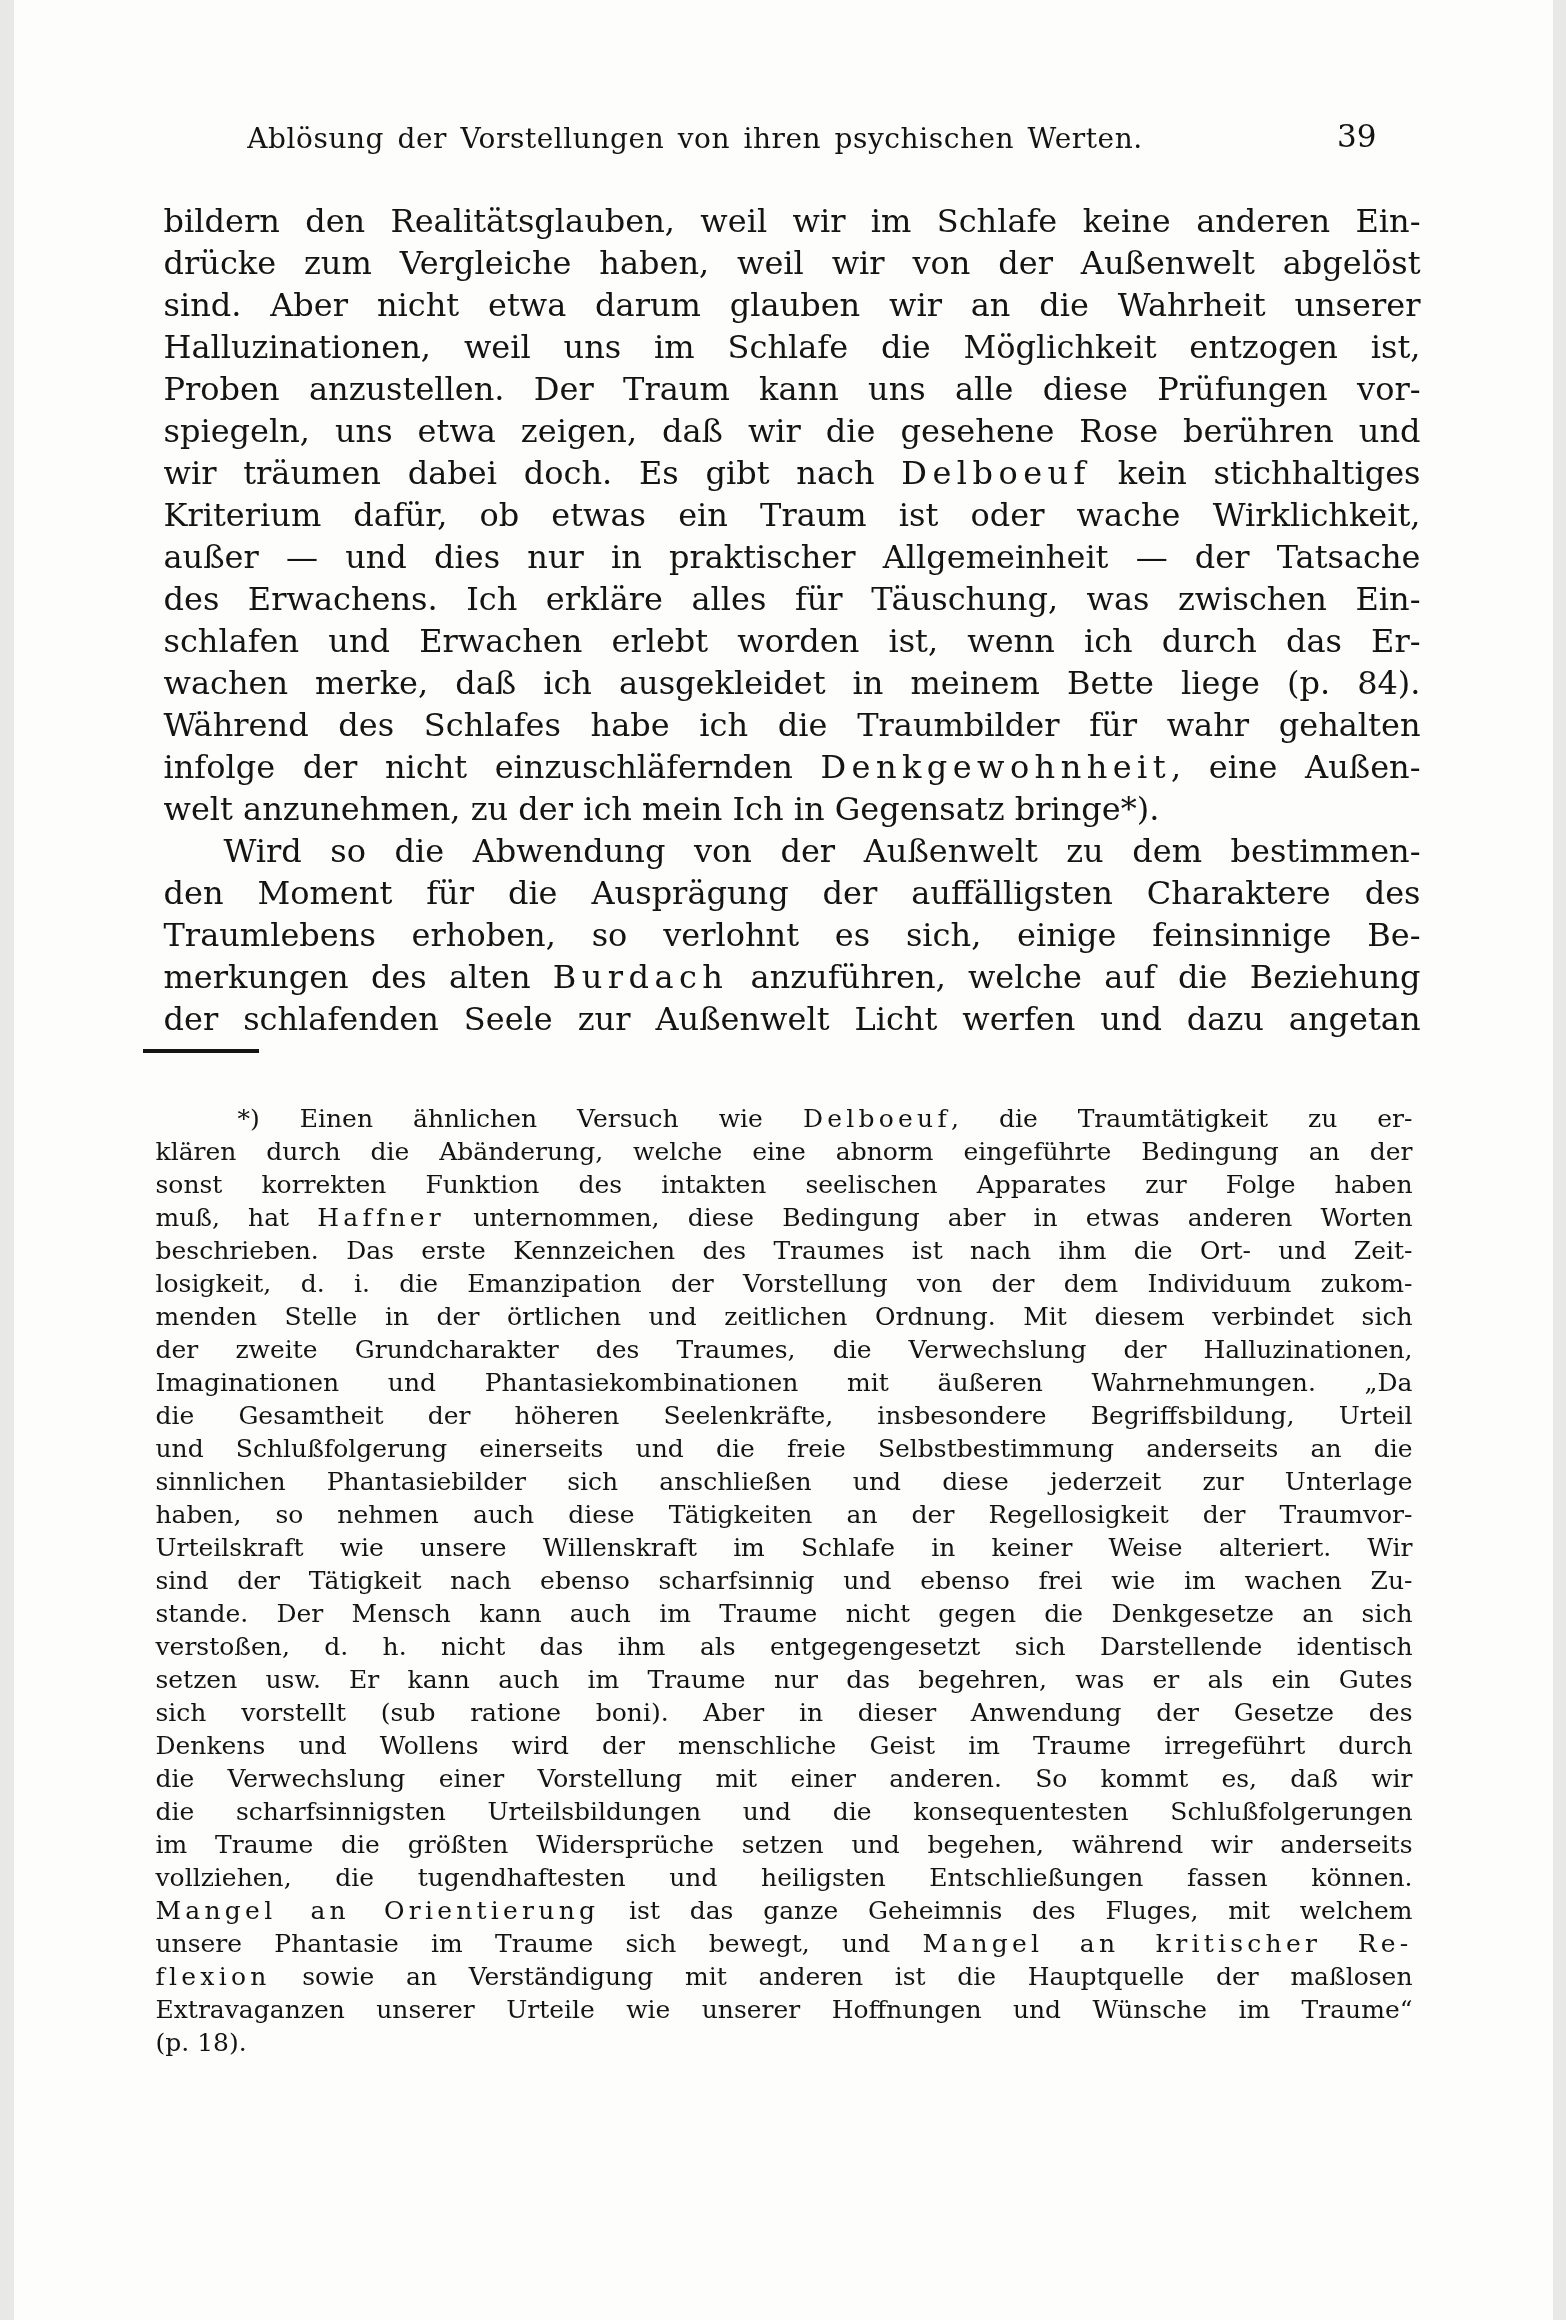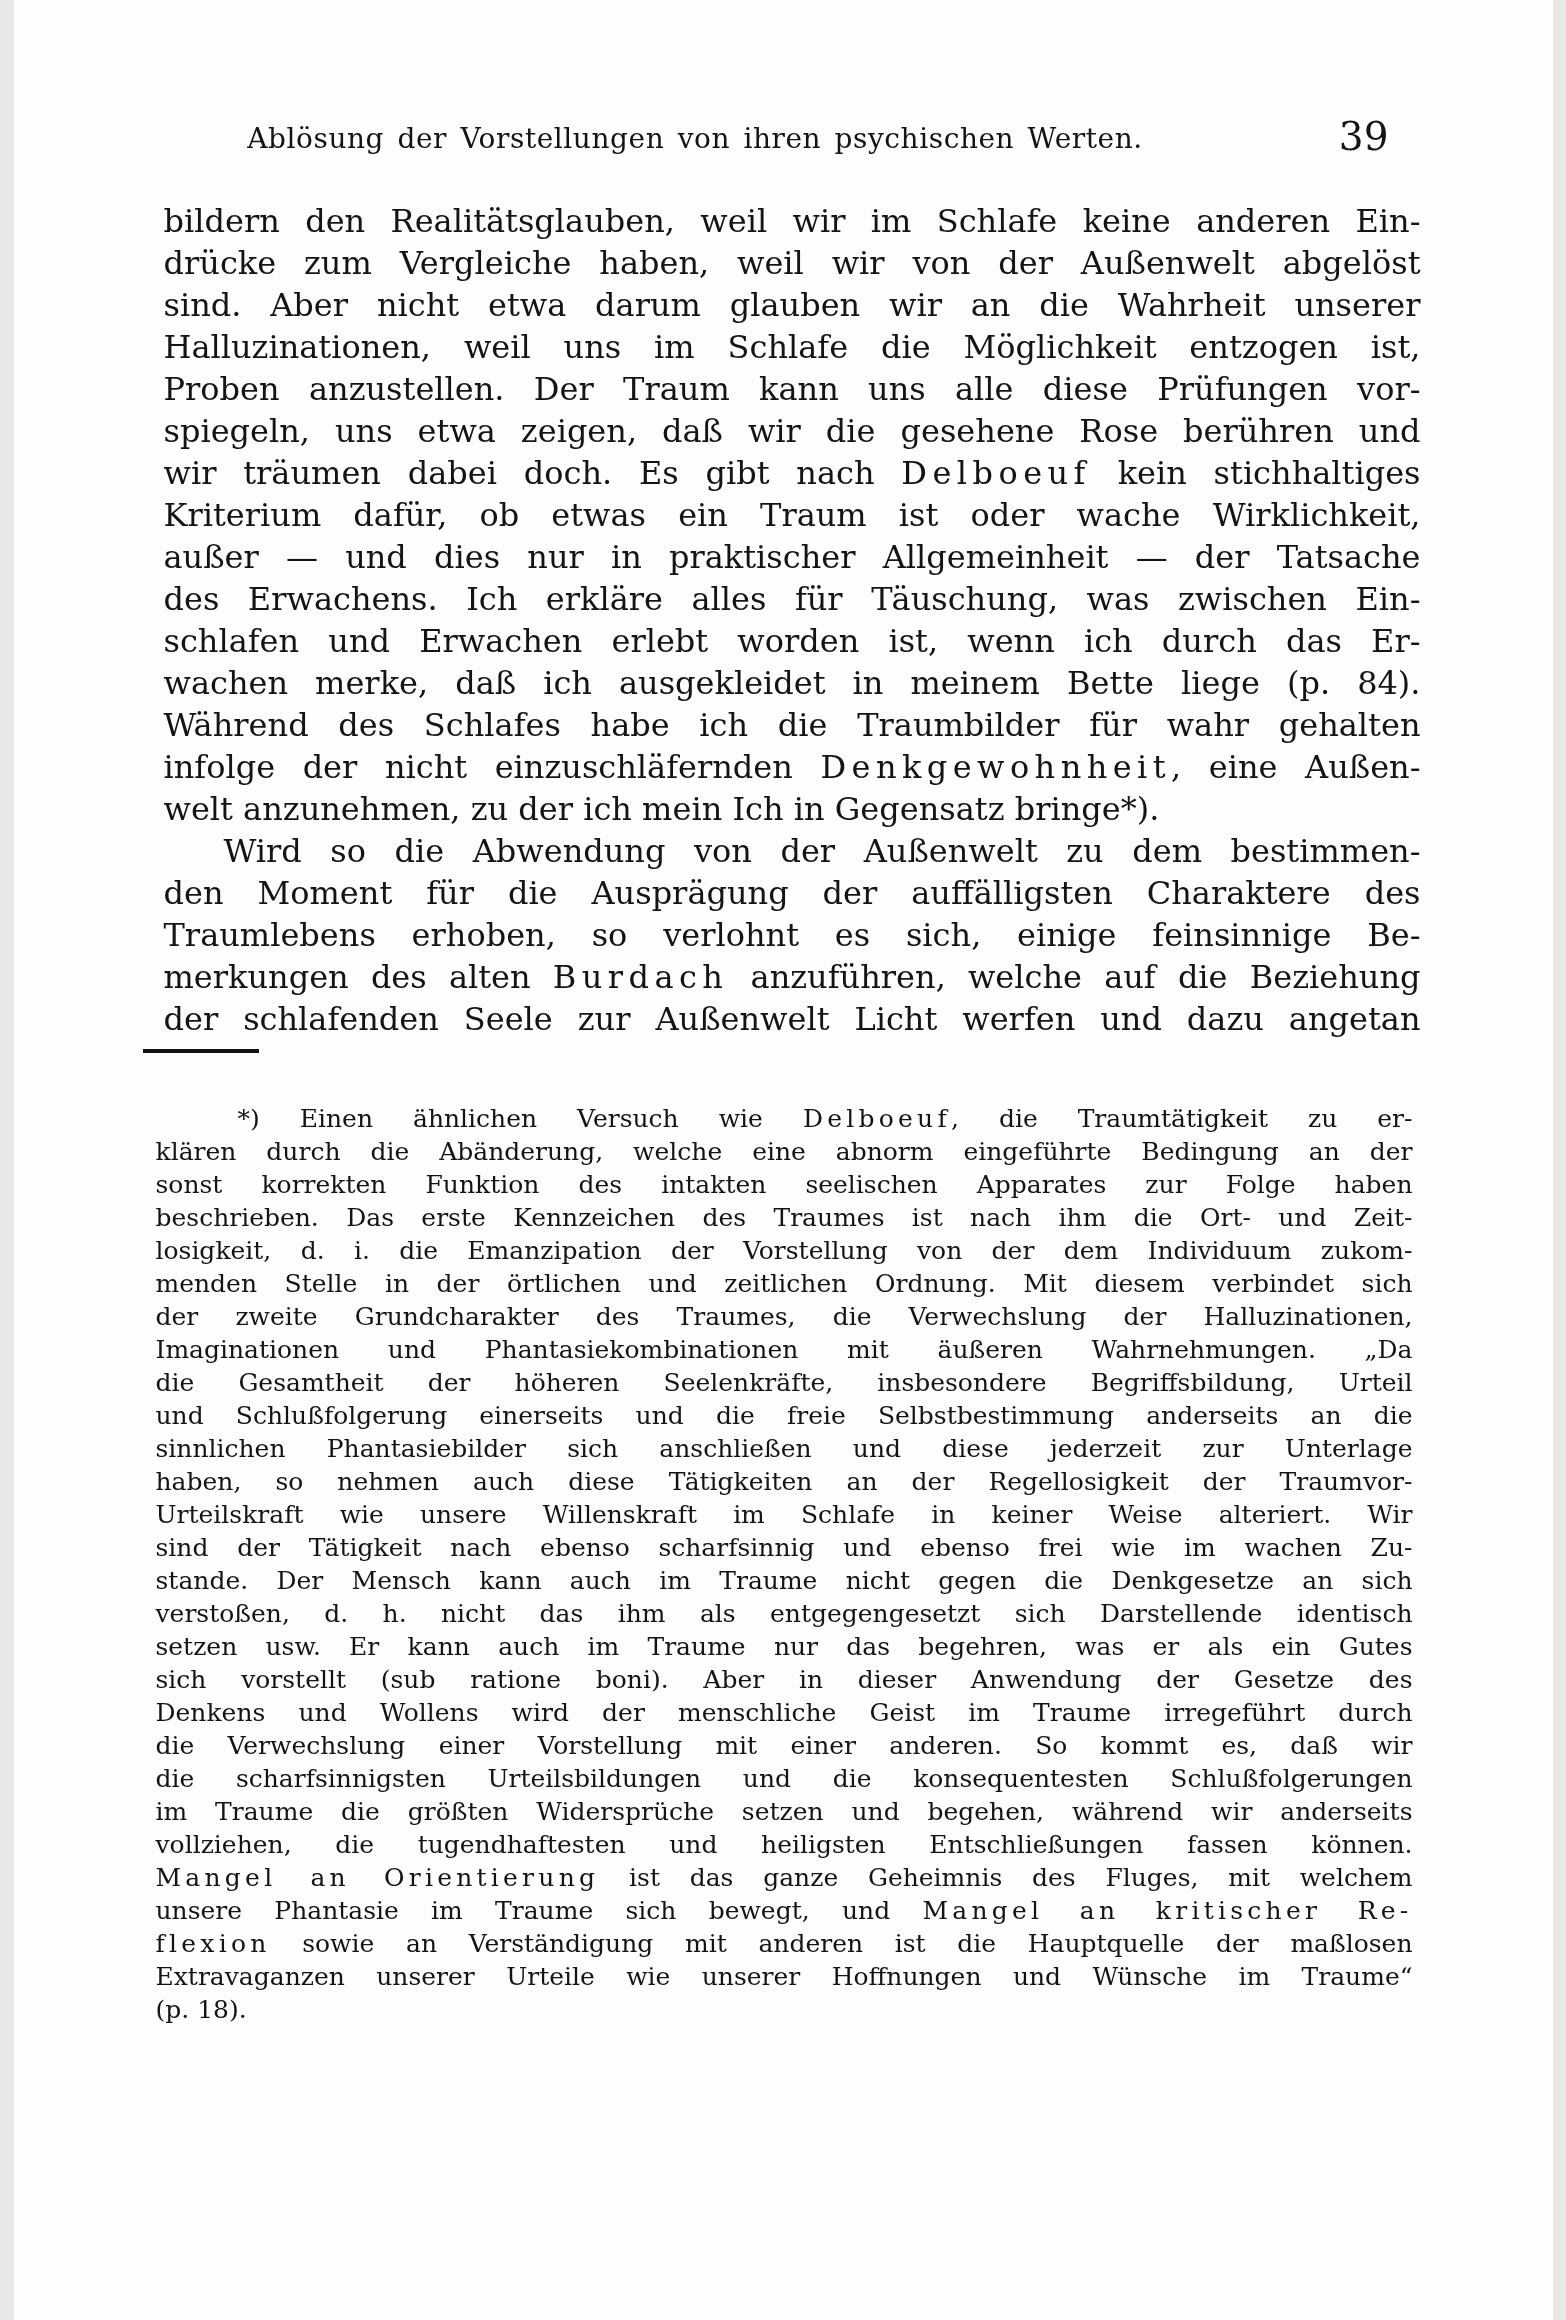--- a/index.html
+++ b/index.html
@@ -39,22 +39,22 @@
     padding-right:178px; 
     font-size:28px;
     line-height:37px;
     letter-spacing:0.02em;
     word-spacing:0.14em;
     white-space:nowrap;
   }
   .page-number{
     position:absolute;
     top:-1.9px;
-    right:24px;
-    font-size:39px;
+    right:36px;
+    font-size:31px;
     line-height:37px;
   }
   
   .body{
     position:absolute;
     top:200px;
     left:8px;
     width:100%;
   }
   .fnblock{
@@ -125,20 +125,21 @@
         <div class="tline">merkungen des alten <span class="sperr">Burdach</span> anzuführen, welche auf die Beziehung</div>
         <div class="tline">der schlafenden Seele zur Außenwelt Licht werfen und dazu angetan</div>
       </div>
 
     <div class="fn-rule"></div>
 
     <div class="fnblock" id="footnote-lines">
         <div class="tline indent">*) Einen ähnlichen Versuch wie <span class="sperr">Delboeuf</span>, die Traumtätigkeit zu er-</div>
         <div class="tline">klären durch die Abänderung, welche eine abnorm eingeführte Bedingung an der</div>
         <div class="tline">sonst korrekten Funktion des intakten seelischen Apparates zur Folge haben</div>
+        <div class="tline">muß, hat <span class="sperr">Haffner</span> unternommen, diese Bedingung aber in etwas anderen Worten</div>
         <div class="tline">beschrieben. Das erste Kennzeichen des Traumes ist nach ihm die Ort- und Zeit-</div>
         <div class="tline">losigkeit, d. i. die Emanzipation der Vorstellung von der dem Individuum zukom-</div>
         <div class="tline">menden Stelle in der örtlichen und zeitlichen Ordnung. Mit diesem verbindet sich</div>
         <div class="tline">der zweite Grundcharakter des Traumes, die Verwechslung der Halluzinationen,</div>
         <div class="tline">Imaginationen und Phantasiekombinationen mit äußeren Wahrnehmungen. „Da</div>
         <div class="tline">die Gesamtheit der höheren Seelenkräfte, insbesondere Begriffsbildung, Urteil</div>
         <div class="tline">und Schlußfolgerung einerseits und die freie Selbstbestimmung anderseits an die</div>
         <div class="tline">sinnlichen Phantasiebilder sich anschließen und diese jederzeit zur Unterlage</div>
         <div class="tline">haben, so nehmen auch diese Tätigkeiten an der Regellosigkeit der Traumvor-</div>
         <div class="tline">Urteilskraft wie unsere Willenskraft im Schlafe in keiner Weise alteriert. Wir</div>

